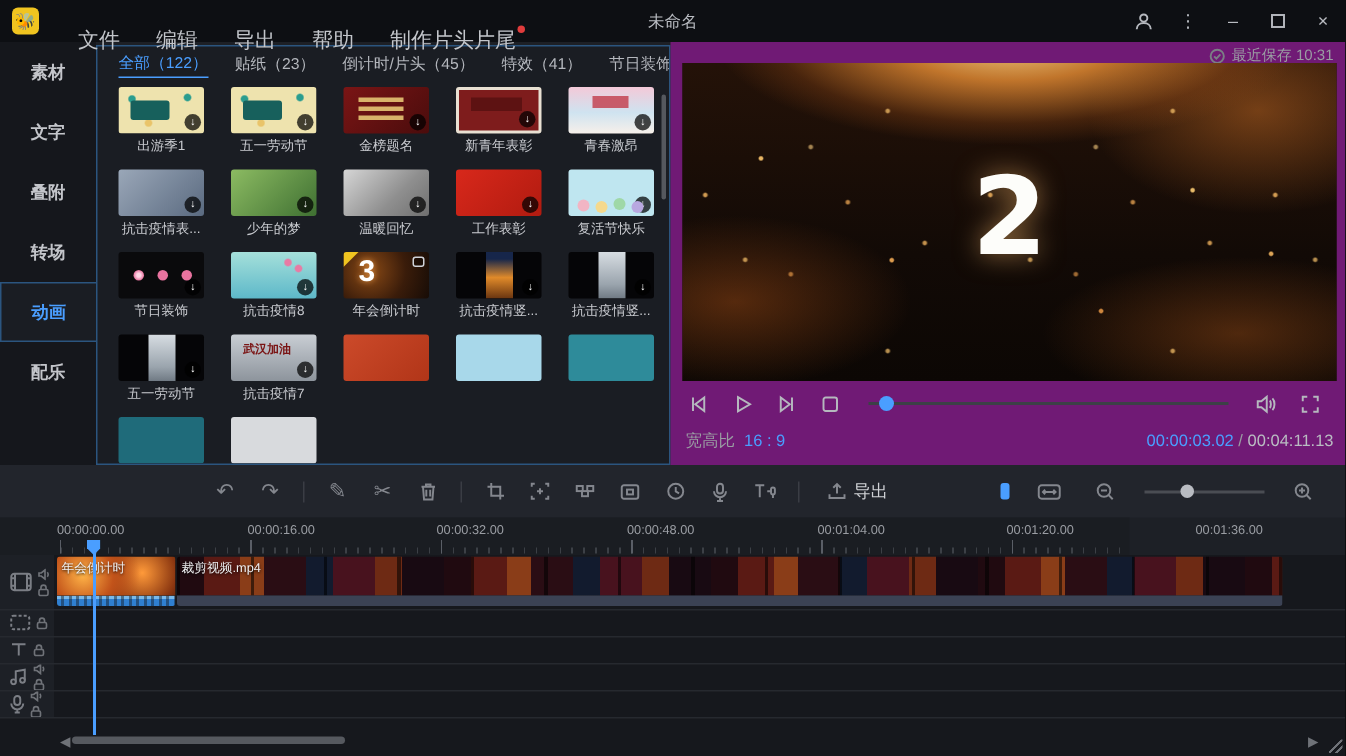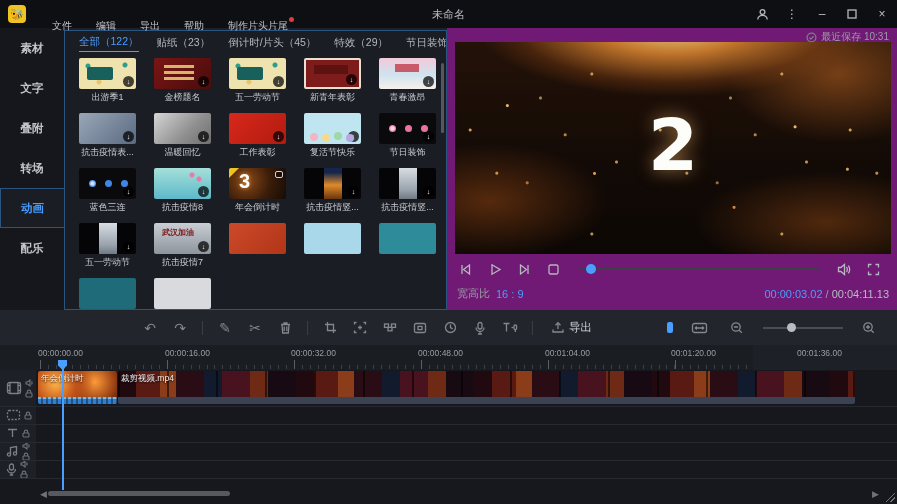--- a/index.html
+++ b/index.html
@@ -4,21 +4,21 @@
 <style>
   * { margin:0; padding:0; box-sizing:border-box; }
   html,body { background:#000; }
   body { font-family:"Liberation Sans","DejaVu Sans",sans-serif; }
   #stage { position:relative; width:897px; height:504px; background:#1d2026; overflow:hidden; }
 
   
   .titlebar { position:absolute; left:0; top:0; width:897px; height:28px; background:#0d0f13; display:flex; align-items:center; z-index:30; }
   .logo { width:18px; height:18px; margin-left:8px; background:#f0c420; border-radius:4px; display:flex; align-items:center; justify-content:center; font-size:11px; color:#222; font-weight:bold; }
   .menus { display:flex; margin-left:14px; }
-  .menu-item { color:#c2c5ca; font-size:10px; padding:0 12px; height:28px; line-height:28px; position:relative; cursor:default;margin-top:24px; }
+  .menu-item { color:#c2c5ca; font-size:14px; padding:0 12px; height:28px; line-height:28px; position:relative; cursor:default;margin-top:24px; }
   .menu-dot { position:absolute; right:6px; top:5px; width:5px; height:5px; border-radius:50%; background:#e03c3c; }
   .win-title { position:absolute; left:0; right:0; text-align:center; color:#b9bcc2; font-size:11px; pointer-events:none; }
   .win-controls { margin-left:auto; display:flex; align-items:center; height:28px; }
   .win-btn { width:30px; height:28px; display:flex; align-items:center; justify-content:center; color:#b9bcc2; font-size:12px; }
 
   
   .sidebar { position:absolute; left:0; top:28px; width:64px; height:282px; background:#15171c;font-weight:bold; }
   .side-item { height:40px; display:flex; align-items:center; justify-content:center; color:#c3c5ca; font-size:11.5px; cursor:pointer; }
   .side-item.active { color:#4a9eff; background:#1a1d23; border:1px solid #2b557f; border-right:none; }
 
@@ -204,64 +204,70 @@
     <div class="side-item">转场</div>
     <div class="side-item active">动画</div>
     <div class="side-item">配乐</div>
   </div>
 
   <div class="library">
     <div class="tabs">
       <span class="tab active">全部（122）</span>
       <span class="tab">贴纸（23）</span>
       <span class="tab">倒计时/片头（45）</span>
-      <span class="tab">特效（29）</span>
+      <span class="tab">特效（41）</span>
       <span class="tab">节日装饰（33）</span>
 
     </div>
     <div class="grid">
 
       <div class="card">
           <div class="thumb t1">
             <span class="dl">↓</span>
           </div>
           <div class="clabel">出游季1</div>
         </div>
       <div class="card">
+          <div class="thumb t3">
+            <span class="dl">↓</span>
+          </div>
+          <div class="clabel">五一劳动节</div>
+        </div>
+      <div class="card">
           <div class="thumb t2">
             <span class="dl">↓</span>
           </div>
           <div class="clabel">金榜题名</div>
         </div>
       <div class="card">
-          <div class="thumb t3">
-            <span class="dl">↓</span>
-          </div>
-          <div class="clabel">五一劳动节</div>
-        </div>
-      <div class="card">
           <div class="thumb t4">
             <span class="dl">↓</span>
           </div>
           <div class="clabel">新青年表彰</div>
         </div>
       <div class="card">
           <div class="thumb t5">
             <span class="dl">↓</span>
           </div>
           <div class="clabel">青春激昂</div>
         </div>
 
       <div class="card">
           <div class="thumb t6">
             <span class="dl">↓</span>
           </div>
           <div class="clabel">抗击疫情表...</div>
         </div>
       <div class="card">
+          <div class="thumb t7">
+            <span class="dl">↓</span>
+          </div>
+          <div class="clabel">少年的梦</div>
+        </div>
+      <div class="card">
           <div class="thumb t8">
             <span class="dl">↓</span>
           </div>
           <div class="clabel">温暖回忆</div>
         </div>
       <div class="card">
           <div class="thumb t10">
             <span class="dl">↓</span>
           </div>
           <div class="clabel">工作表彰</div>
@@ -271,26 +277,20 @@
           <div class="thumb t12">
             <span class="dl">↓</span>
           </div>
           <div class="clabel">复活节快乐</div>
         </div>
       <div class="card">
           <div class="thumb t13">
             <span class="dl">↓</span>
           </div>
           <div class="clabel">节日装饰</div>
-        </div>
-      <div class="card">
-          <div class="thumb t14">
-            <span class="dl">↓</span>
-          </div>
-          <div class="clabel">蓝色三连</div>
         </div>
       <div class="card">
           <div class="thumb t15">
             <span class="dl">↓</span>
           </div>
           <div class="clabel">抗击疫情8</div>
         </div>
 
       <div class="card">
           <div class="thumb t16">

